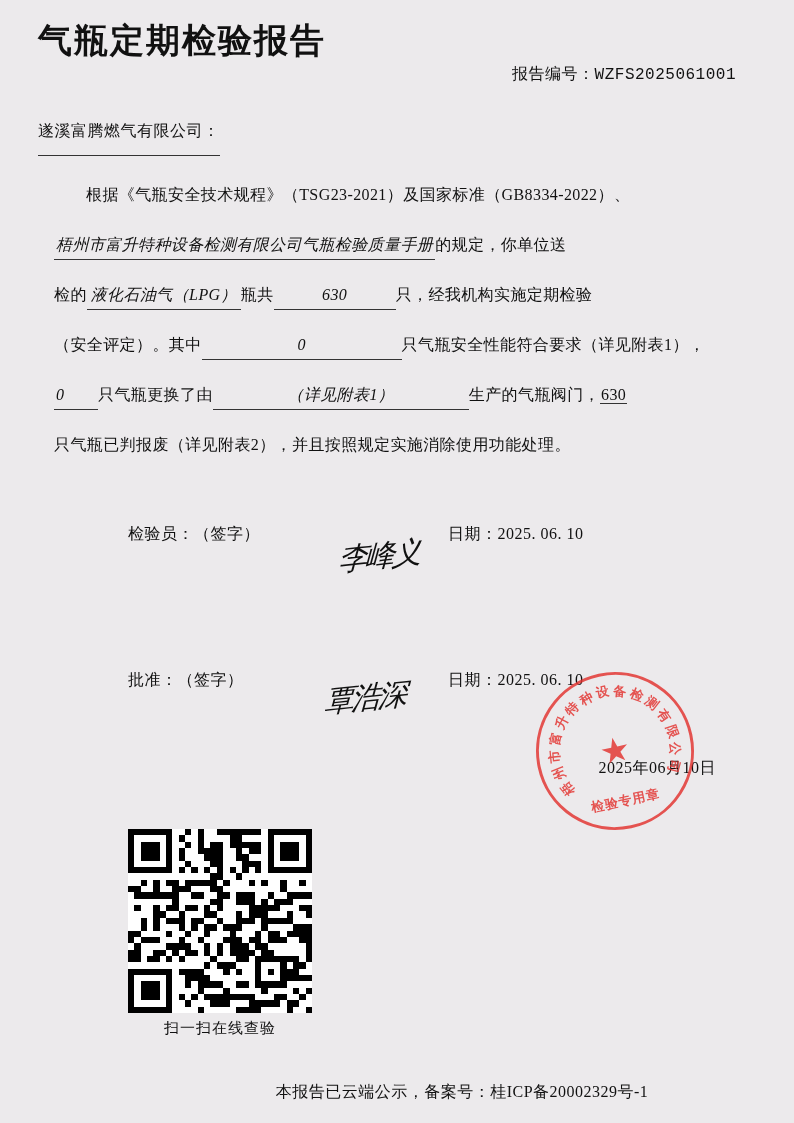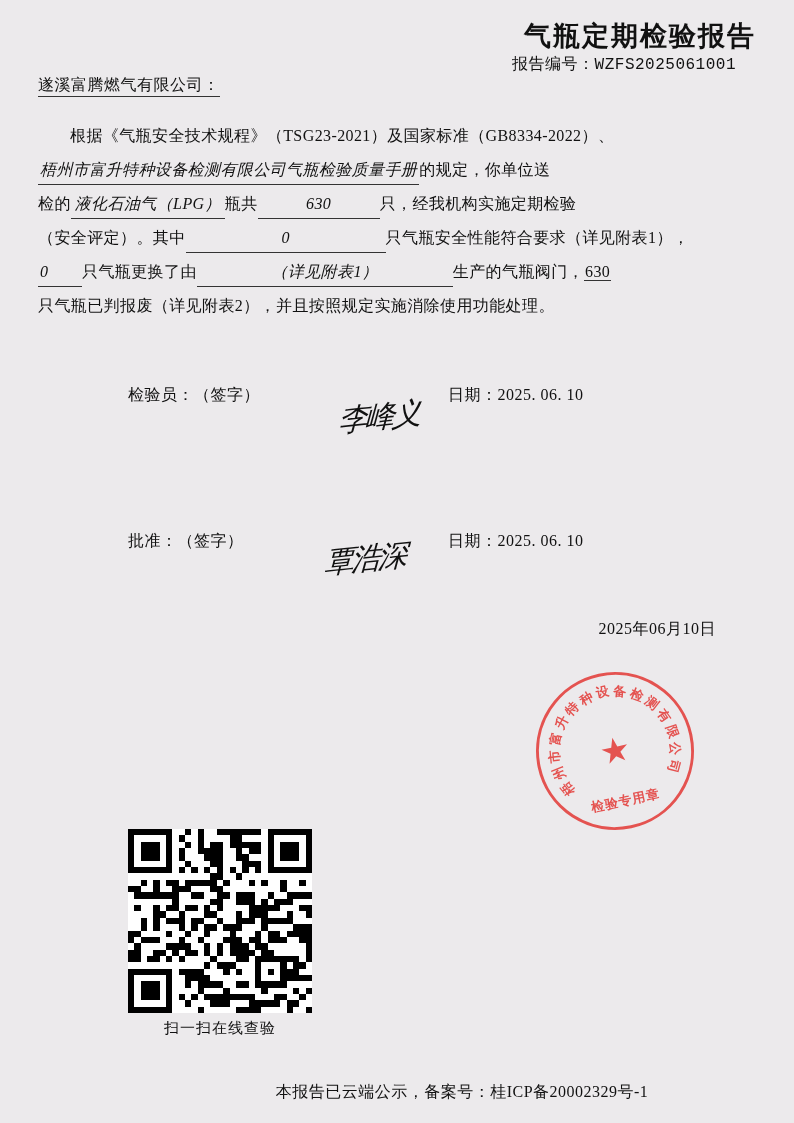--- a/index.html
+++ b/index.html
@@ -16,50 +16,51 @@
     overflow: hidden;
   }
   .page {
     position: relative;
     width: 794px;
     height: 1123px;
     box-sizing: border-box;
     padding: 0 38px;
   }
   .doc-title {
-    text-align: right;
-    font-size: 27px;
+    text-align: left;
+    font-size: 34px;
     font-weight: bold;
     letter-spacing: 2px;
     margin-top: 18px;
     font-family: "DejaVu Sans", sans-serif;
   }
   .report-no {
     text-align: right;
     font-size: 16px;
     padding-right: 20px;
     letter-spacing: 0.5px;
     font-family: Liberation Mono, monospace;
   }
   .addressee {
+    margin-top: 36px;
     font-size: 16px;
     display: inline-block;
     border-bottom: 1px solid #333;
-    padding-bottom: 0;
+    padding-bottom: 13px;
     letter-spacing: 0.5px;
   }
   .body-text {
     margin-top: 22px;
     font-size: 16px;
     line-height: 34px;
     text-align: justify;
     letter-spacing: 0.4px;
   }
   .body-text p {
-    margin: 0;
+    margin: 16px;
   }
   .indent {
     text-indent: 32px;
   }
   .ul {
     border-bottom: 1px solid #333;
     padding: 0 2px 1px 2px;
     display: inline-block;
     line-height: 26px;
     font-style: italic;

